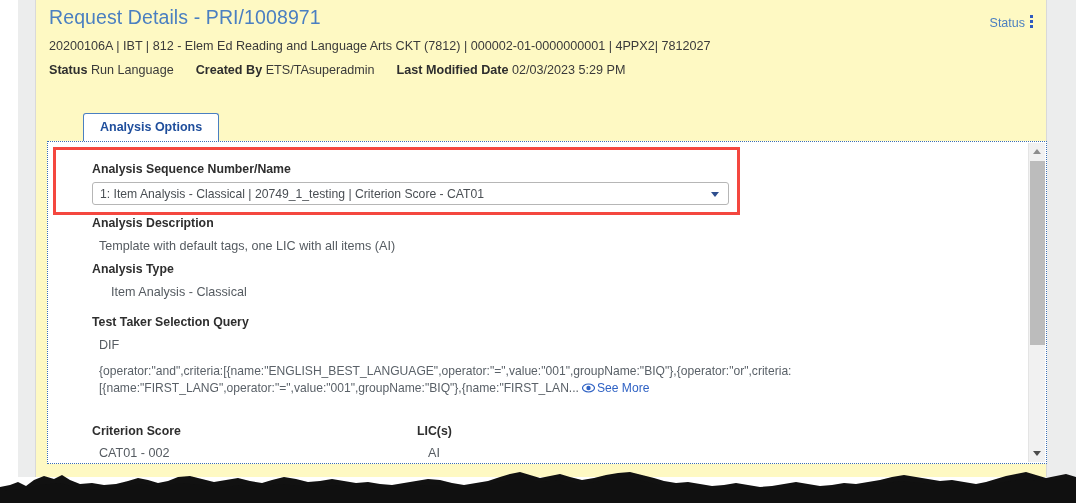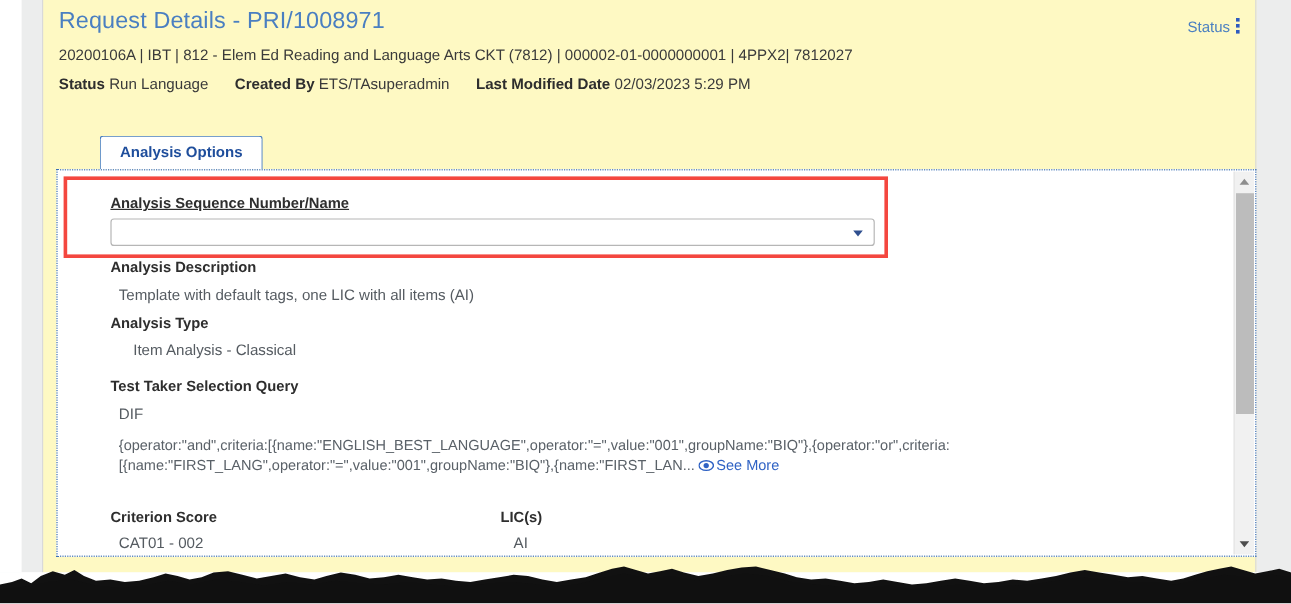--- a/index.html
+++ b/index.html
@@ -149,21 +149,21 @@
     white-space: nowrap;
   }
   .field-value {
     position: absolute;
     font-size: 12.6px;
     color: #555b61;
     white-space: nowrap;
   }
 
   
-  .lbl-asn   { left: 44px; top: 20px; text-decoration: underline; }
+  .lbl-asn   { left: 44px; top: 20px; }
   .lbl-ad    { left: 44px; top: 74px; }
   .val-ad    { left: 51px; top: 97px; }
   .lbl-at    { left: 44px; top: 120px; }
   .val-at    { left: 51px; top: 143px; margin-left: 12px; }
   .lbl-ttsq  { left: 44px; top: 173px; }
   .val-ttsq  { left: 51px; top: 196px; }
   .lbl-cs    { left: 44px; top: 282px; }
   .lbl-lic   { left: 369px; top: 282px; }
   .val-cs    { left: 51px; top: 304px; }
   .val-lic   { left: 380px; top: 304px; }
@@ -302,20 +302,21 @@
   </div>
 
   <div class="tab-panel">
     <div class="panel-inner">
 
       <div class="highlight-box"></div>
 
       <div class="field-label lbl-asn">Analysis Sequence Number/Name</div>
 
       <div class="select-box">
+        <span class="select-text">1: Item Analysis - Classical | 20749_1_testing | Criterion Score - CAT01</span>
         <span class="select-caret"></span>
       </div>
 
       <div class="field-label lbl-ad">Analysis Description</div>
       <div class="field-value val-ad">Template with default tags, one LIC with all items (AI)</div>
 
       <div class="field-label lbl-at">Analysis Type</div>
       <div class="field-value val-at">Item Analysis - Classical</div>
 
       <div class="field-label lbl-ttsq">Test Taker Selection Query</div>

